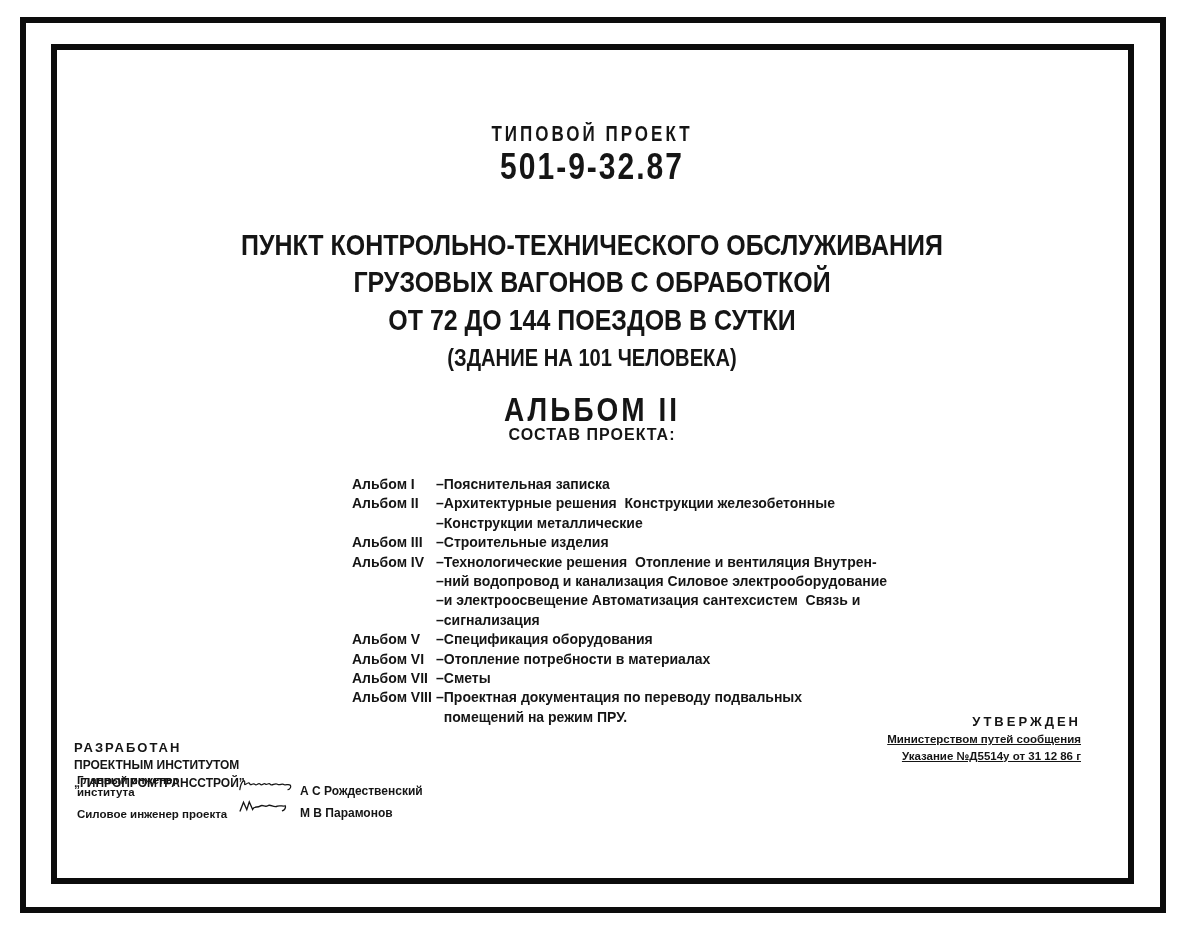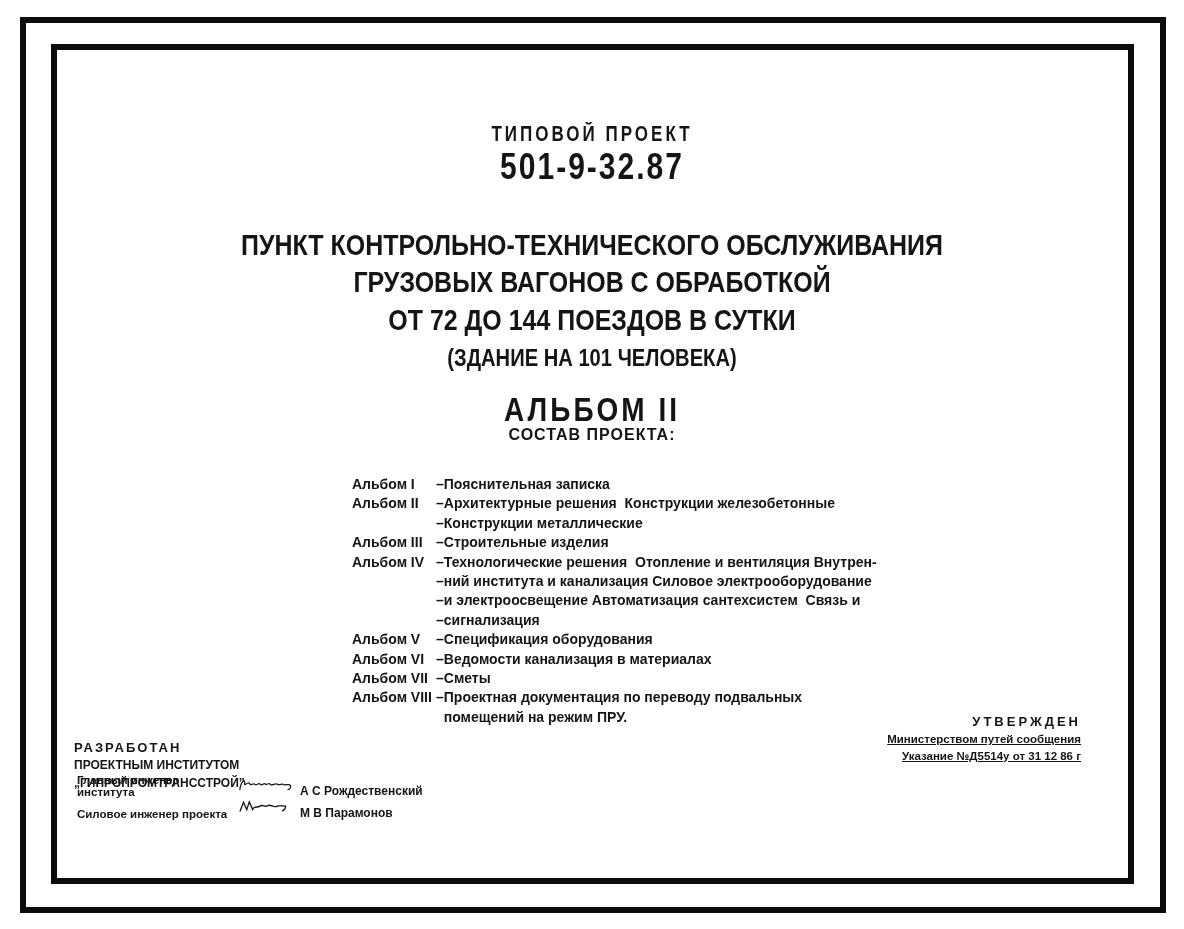--- a/index.html
+++ b/index.html
@@ -126,29 +126,29 @@
       <div class="album-row">
         <span class="album-label">Альбом II</span>
         <div class="album-lines"><div>–Архитектурные решения  Конструкции железобетонные</div><div>–Конструкции металлические</div></div>
       </div>
       <div class="album-row">
         <span class="album-label">Альбом III</span>
         <div class="album-lines"><div>–Строительные изделия</div></div>
       </div>
       <div class="album-row">
         <span class="album-label">Альбом IV</span>
-        <div class="album-lines"><div>–Технологические решения  Отопление и вентиляция Внутрен-</div><div>–ний института и канализация Силовое электрооборудование</div><div>–и электроосвещение Автоматизация сантехсистем  Связь и</div><div>–сигнализация</div></div>
+        <div class="album-lines"><div>–Технологические решения  Отопление и вентиляция Внутрен-</div><div>–ний водопровод и канализация Силовое электрооборудование</div><div>–и электроосвещение Автоматизация сантехсистем  Связь и</div><div>–сигнализация</div></div>
       </div>
       <div class="album-row">
         <span class="album-label">Альбом V</span>
         <div class="album-lines"><div>–Спецификация оборудования</div></div>
       </div>
       <div class="album-row">
         <span class="album-label">Альбом VI</span>
-        <div class="album-lines"><div>–Ведомости канализация в материалах</div></div>
+        <div class="album-lines"><div>–Отопление потребности в материалах</div></div>
       </div>
       <div class="album-row">
         <span class="album-label">Альбом VII</span>
         <div class="album-lines"><div>–Сметы</div></div>
       </div>
       <div class="album-row">
         <span class="album-label">Альбом VIII</span>
         <div class="album-lines"><div>–Проектная документация по переводу подвальных</div><div>  помещений на режим ПРУ.</div></div>
       </div>
     </div>

